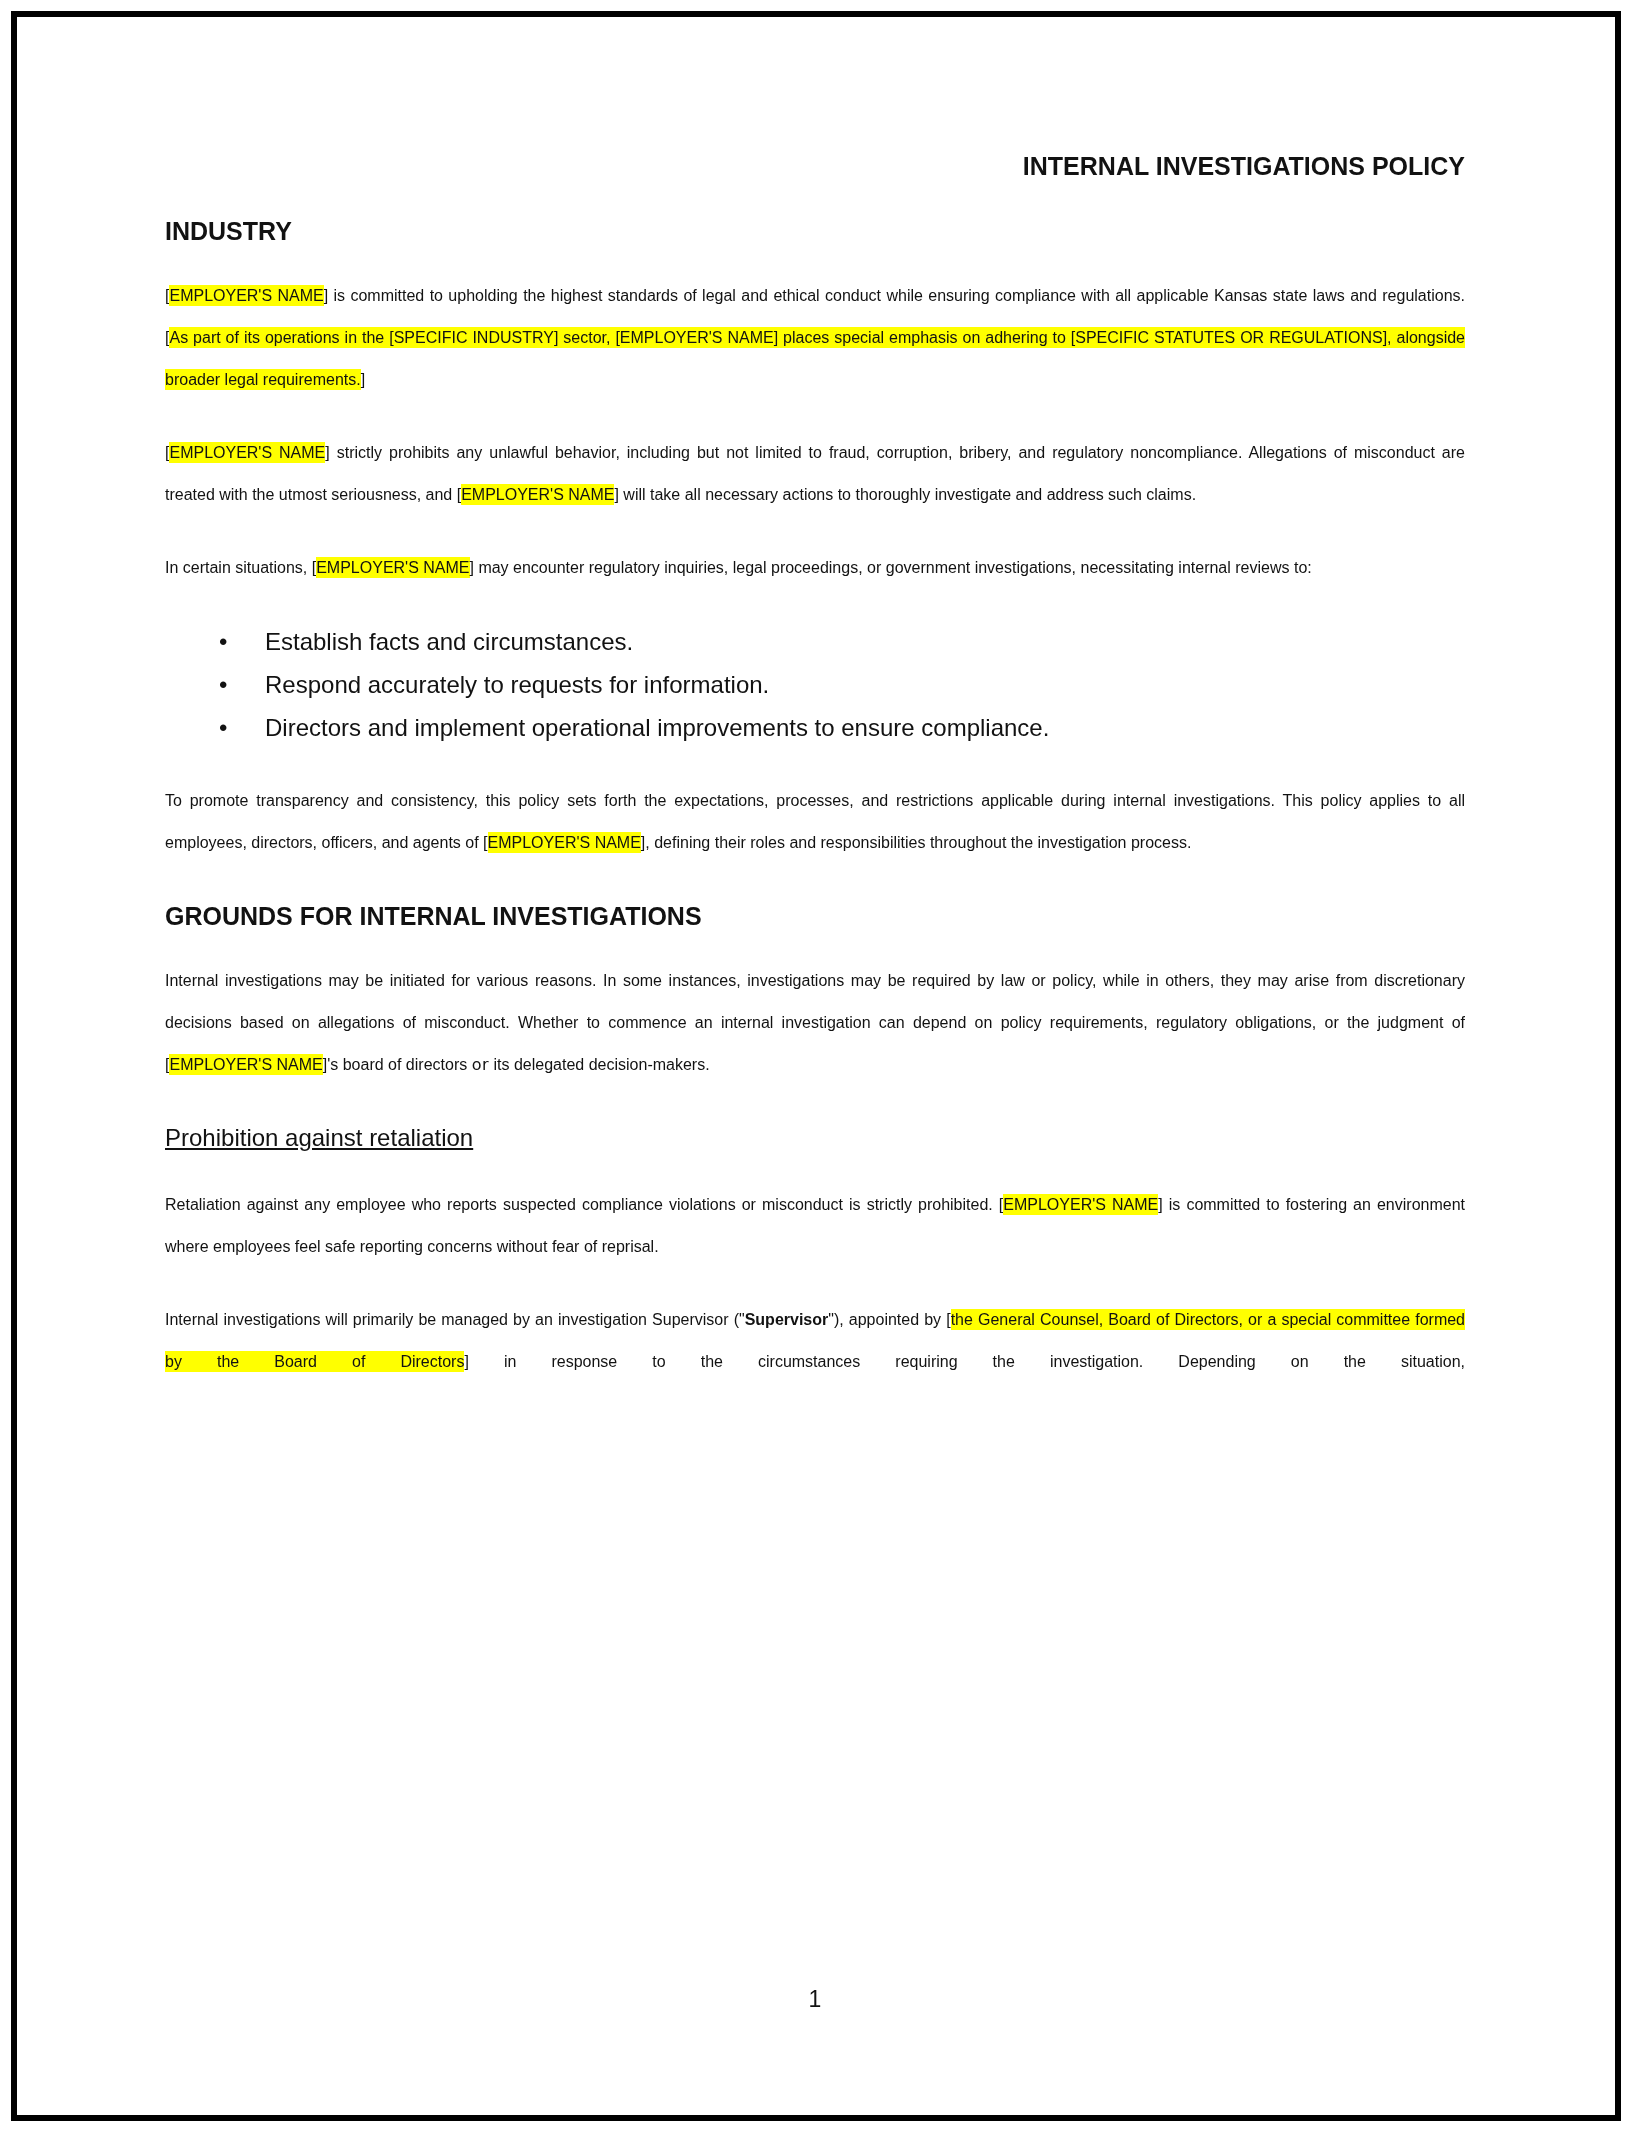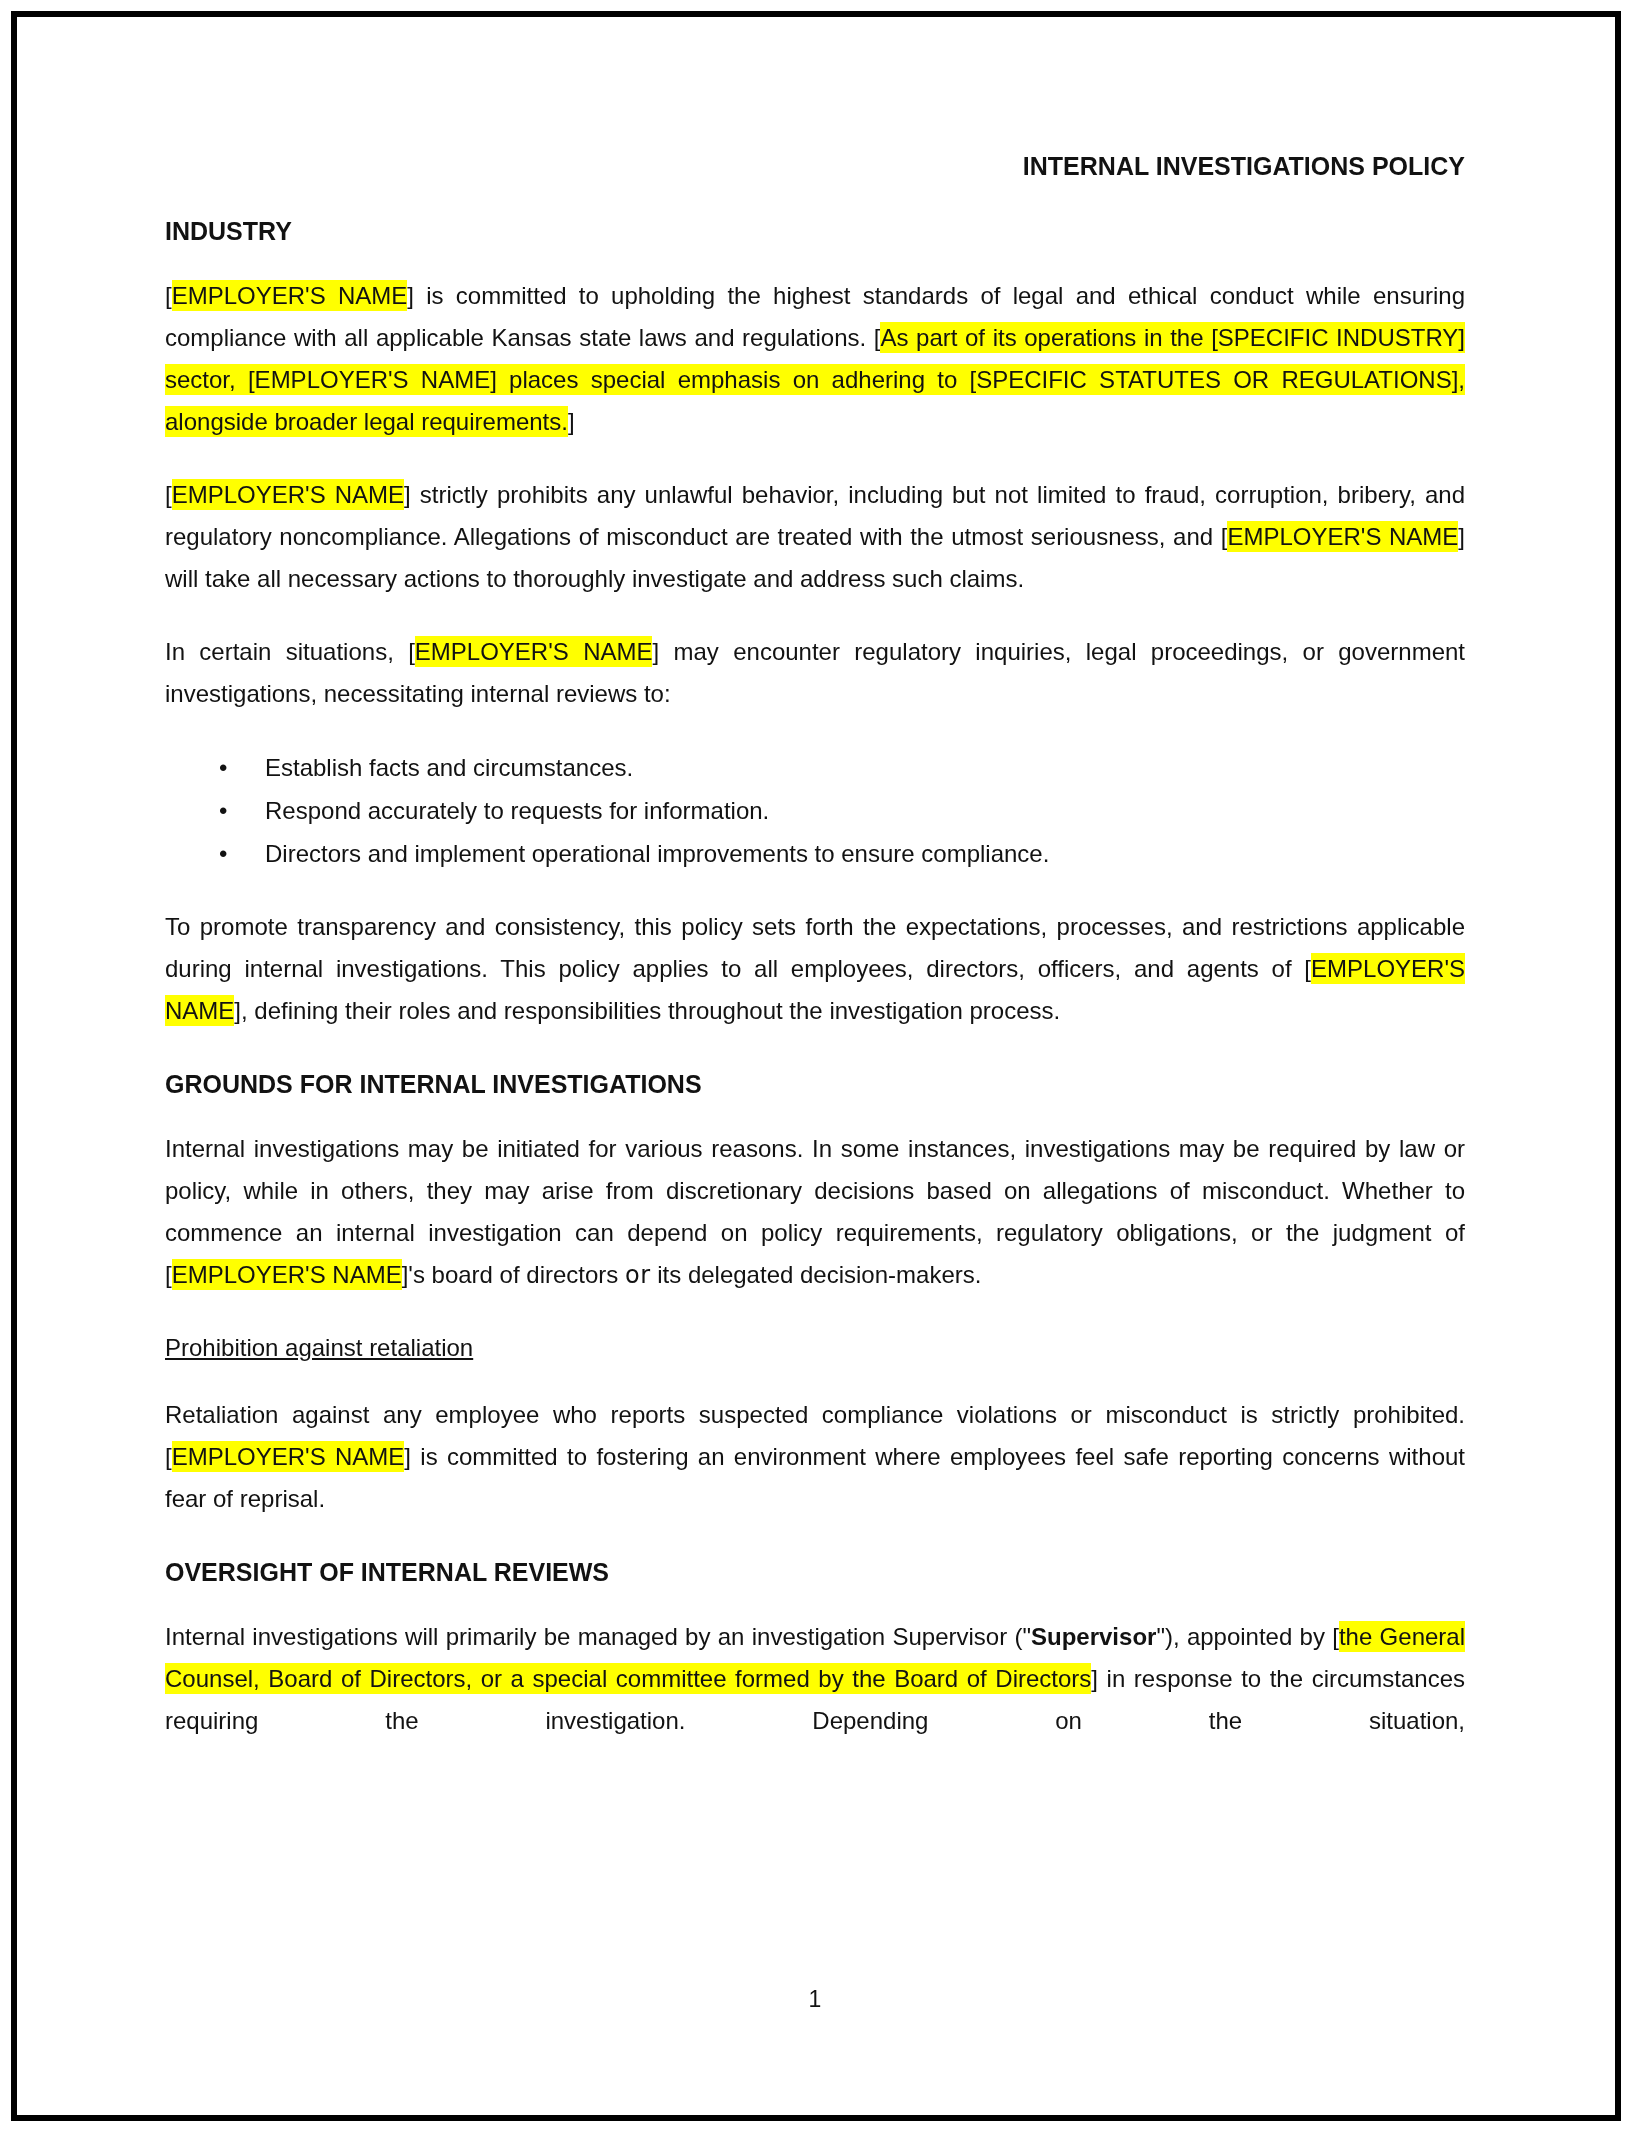--- a/index.html
+++ b/index.html
@@ -45,21 +45,21 @@
   }
   .subheading {
     font-size: 24px;
     font-weight: normal;
     text-decoration: underline;
     line-height: 42px;
     margin: 0 0 25px 0;
     text-align: left;
   }
   p.para {
-    font-size: 24px;
+    font-size: 16px;
     line-height: 42px;
     text-align: justify;
     margin: 0 0 31px 0;
   }
   p.para.justify-last {
     text-align-last: justify;
   }
   ul.bullets {
     margin: 0 0 31px 0;
     padding: 0 0 0 100px;
@@ -125,20 +125,19 @@
     <p class="para"><span>To promote transparency and consistency, this policy sets forth the expectations, processes, and restrictions applicable during internal investigations. This policy applies to all employees, directors, officers, and agents of [</span><span class="hl" style="background: rgb(255, 255, 0);">EMPLOYER'S NAME</span><span>], defining their roles and responsibilities throughout the investigation process.</span></p>
 
     <h2 class="heading">GROUNDS FOR INTERNAL INVESTIGATIONS</h2>
 
     <p class="para"><span>Internal investigations may be initiated for various reasons. In some instances, investigations may be required by law or policy, while in others, they may arise from discretionary decisions based on allegations of misconduct. Whether to commence an internal investigation can depend on policy requirements, regulatory obligations, or the judgment of [</span><span class="hl" style="background: rgb(255, 255, 0);">EMPLOYER'S NAME</span><span>]'s board of directors </span><span class="alt">or</span><span> its delegated decision-makers.</span></p>
 
     <h3 class="subheading">Prohibition against retaliation</h3>
 
     <p class="para"><span>Retaliation against any employee who reports suspected compliance violations or misconduct is strictly prohibited. [</span><span class="hl" style="background: rgb(255, 255, 0);">EMPLOYER'S NAME</span><span>] is committed to fostering an environment where employees feel safe reporting concerns without fear of reprisal.</span></p>
 
-    <h2 class="heading">OVERSIGHT OF INTERNAL REVIEWS</h2>
 
     <p class="para justify-last"><span>Internal investigations will primarily be managed by an investigation Supervisor ("</span><span class="bold">Supervisor</span><span>"), appointed by [</span><span class="hl" style="background: rgb(255, 255, 0);">the General Counsel, Board of Directors, or a special committee formed by the Board of Directors</span><span>] in response to the circumstances requiring the investigation. Depending on the situation,</span></p>
 
   </div>
 
   <div class="page-number">1</div>
 </div>
 
 </body></html>

